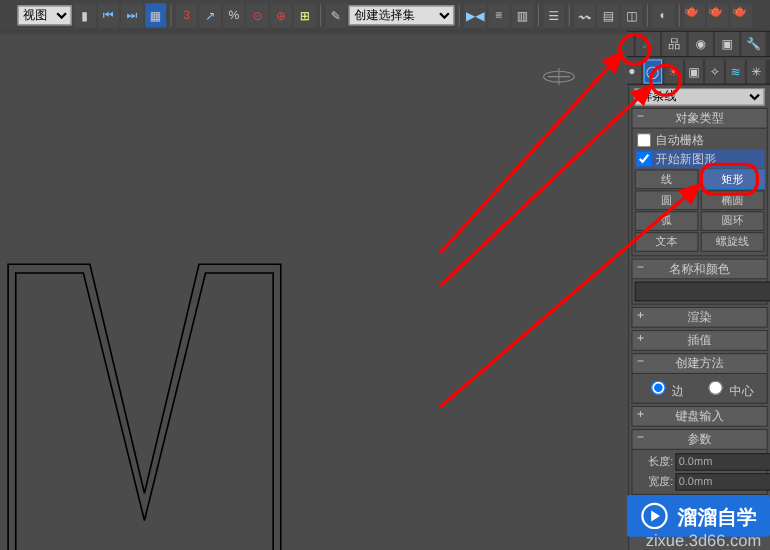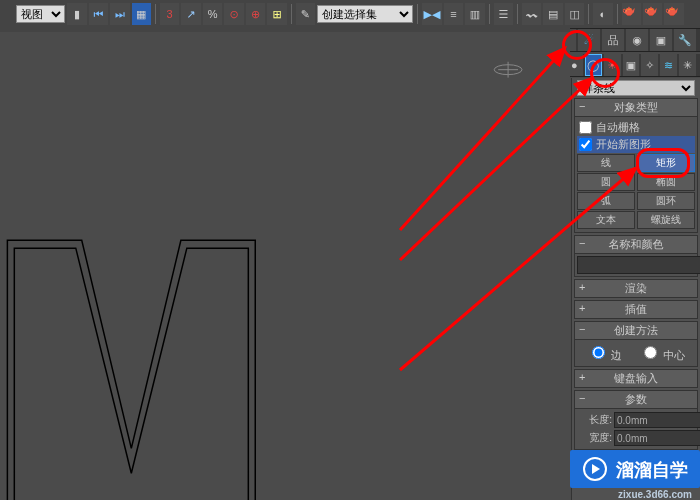--- a/index.html
+++ b/index.html
@@ -127,21 +127,21 @@
     background:#1e6fd9;
     color:#fff;
     padding:6px 12px;
     display:flex;
     align-items:flex-end;
     gap:8px;
     font-size:18px;
     font-weight:bold;
     border-radius:2px;
   }
-  .watermark .sub{position:absolute;right:8px;bottom:-12px;font-size:10px;color:#bcd;font-weight:bold;margin-top:25px;}
+  .watermark .sub{position:absolute;right:8px;bottom:-12px;font-size:15px;color:#bcd;font-weight:normal;margin-top:25px;}
   .red-circle{position:absolute;border:3px solid red;border-radius:50%;pointer-events:none;}
   .red-arrow{position:absolute;pointer-events:none;}
   .teapot{display:inline-block;}
 </style>
 </head>
 <body>
 
 <div class="toolbar">
   <select class="tb-select" style="width:56px" value="视图"><option>视图</option></select>
   <span class="tb-icon">▮</span>

